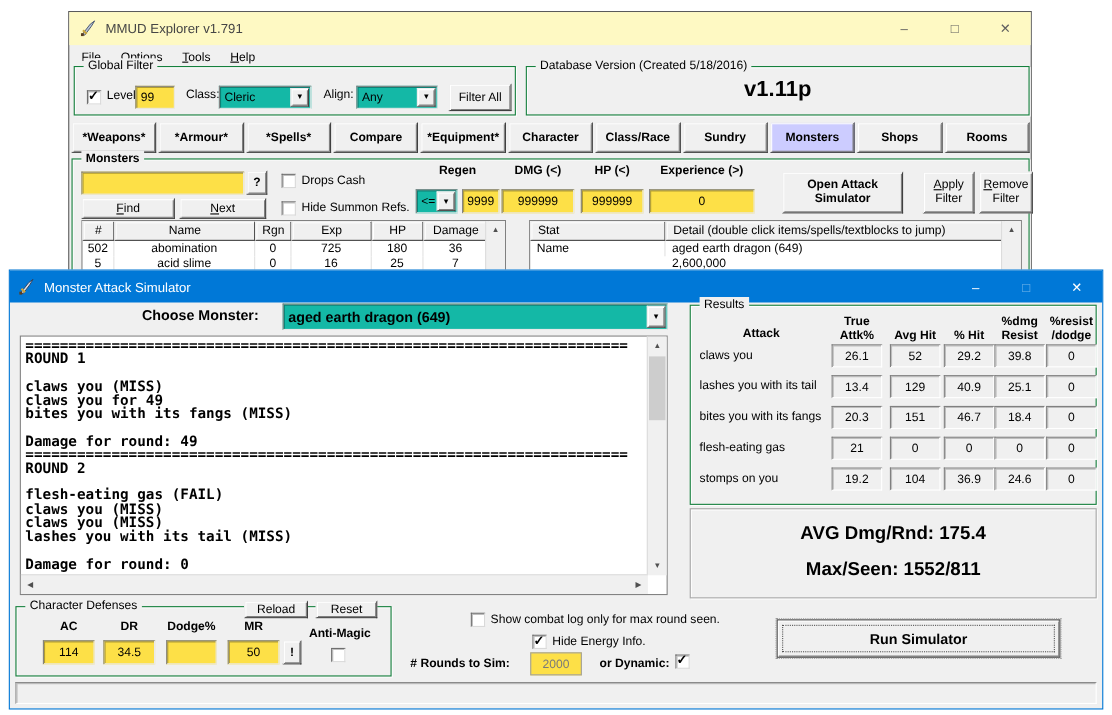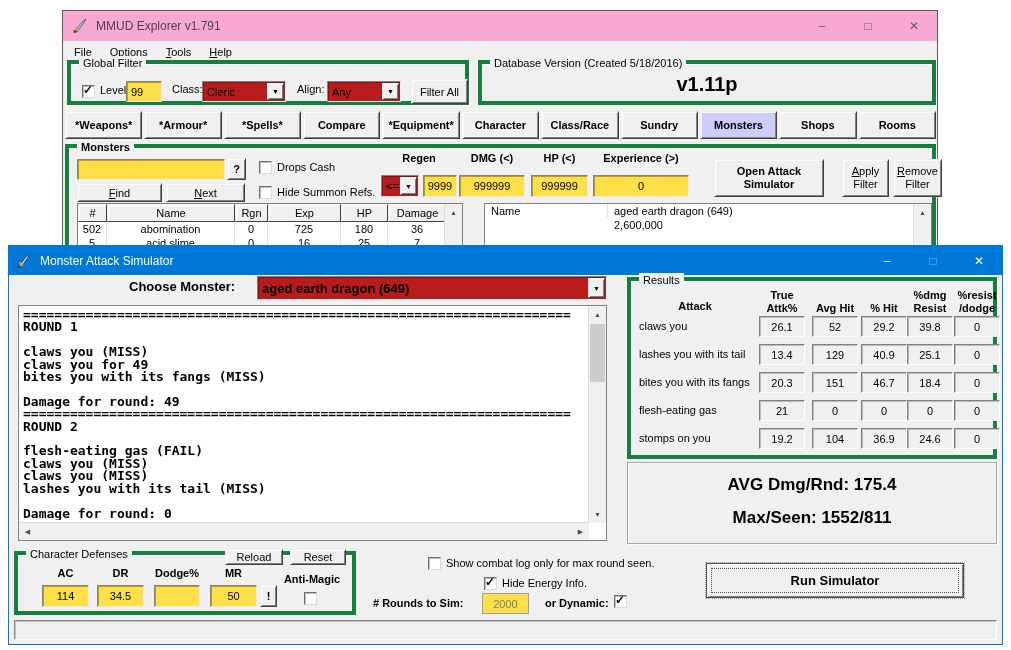--- a/index.html
+++ b/index.html
@@ -9,36 +9,36 @@
   u{text-decoration:underline;}
 
   
   .raised{background:#f0f0f0;border:1px solid;border-color:#efefef #404040 #404040 #efefef;
           box-shadow:inset 1px 1px 0 #ffffff,inset -1px -1px 0 #808080;box-sizing:border-box;}
   .btn{display:flex;align-items:center;justify-content:center;text-align:center;cursor:default;}
   .inp{background:#fde047;border:1px solid;border-color:#848484 #e9e9e9 #e9e9e9 #848484;
        box-shadow:inset 1px 1px 0 rgba(0,0,0,.30);box-sizing:border-box;
        font-family:"Liberation Sans",sans-serif;font-size:11px;color:#000;padding:0 4px;outline:none;}
   .inp.center{text-align:center;}
-  .group{position:absolute;border:4px solid #15803d;box-shadow:inset 1px 1px 0 #fdfdfd,1px 1px 0 #fdfdfd;box-sizing:border-box;}
+  .group{position:absolute;border:1px solid #15803d;box-shadow:inset 1px 1px 0 #fdfdfd,1px 1px 0 #fdfdfd;box-sizing:border-box;}
   .legend{position:absolute;top:-8px;left:8px;background:#f0f0f0;padding:0 4px;line-height:14px;white-space:nowrap;}
   .cb{position:absolute;width:13px;height:13px;background:#fff;border:1px solid;
       border-color:#6e6e6e #d9d9d9 #d9d9d9 #6e6e6e;box-shadow:inset 1px 1px 0 rgba(0,0,0,.25);box-sizing:border-box;}
   .cb.checked::after{content:"✓";position:absolute;left:0px;top:-3px;font-size:12px;font-weight:bold;color:#000;}
   .lbl{position:absolute;white-space:nowrap;}
   .bold{font-weight:bold;}
-  .ddl{position:absolute;background:#b91c1c;border:1px solid;border-color:#848484 #e9e9e9 #e9e9e9 #848484;
+  .ddl{position:absolute;background:#14b8a6;border:1px solid;border-color:#848484 #e9e9e9 #e9e9e9 #848484;
        box-shadow:inset 1px 1px 0 rgba(0,0,0,.30);box-sizing:border-box;}
   .ddl-text{position:absolute;left:4px;top:0;bottom:0;right:19px;display:flex;align-items:center;overflow:hidden;white-space:nowrap;}
   .ddl-btn{position:absolute;top:1px;bottom:1px;right:1px;width:17px;display:flex;align-items:center;justify-content:center;font-size:7px;color:#000;}
 
   
   #main-win{position:absolute;left:62px;top:10px;width:876px;height:632px;background:#f0f0f0;
             border:1px solid #5a5a5a;box-sizing:border-box;}
-  .titlebar-main{position:absolute;left:0;top:0;right:0;height:30px;background:#f9a8d4;display:flex;align-items:center;}
+  .titlebar-main{position:absolute;left:0;top:0;right:0;height:30px;background:#fef9c3;display:flex;align-items:center;}
   .title-text{color:#454545;font-size:12px;margin-left:8px;}
   .cap-btns{margin-left:auto;display:flex;height:100%;}
   .cap-btn{width:46px;height:100%;display:flex;align-items:center;justify-content:center;color:#5f5f5f;font-size:12px;}
   #menubar{position:absolute;left:2px;top:30px;right:0;height:22px;display:flex;align-items:center;}
   .menu-item{padding:2px 9px;}
   .app-icon{width:16px;height:16px;margin-left:9px;flex:0 0 auto;}
 
   #gf{left:4px;top:49px;width:402px;height:45px;}
   #dbv{left:415px;top:49px;width:458px;height:45px;}
   #dbv-value{position:absolute;left:0;right:0;top:9px;text-align:center;font-size:20px;font-weight:bold;}
@@ -231,20 +231,24 @@
           <div class="td" style="width: 33px;">0</div>
           <div class="td" style="width: 73px;">16</div>
           <div class="td" style="width: 47px;">25</div>
           <div class="td" style="width: 59px;">7</div>
         </div>
         <div class="tbl-sb">
           <div class="sb-arrow" style="top: 0px;">▲</div>
         </div>
       </div>
     <div id="stable" class="tbl" style="left:415px;top:55px;width:448px;height:140px;">
+        <div class="tr">
+          <div class="th left" style="width: 123px;">Stat</div>
+          <div class="th left" style="width: 308px;">Detail  (double click items/spells/textblocks to jump)</div>
+        </div>
         <div class="tr">
           <div class="td left" style="width: 123px;">Name</div>
           <div class="td left" style="width: 308px;">aged earth dragon (649)</div>
         </div>
         <div class="tr">
           <div class="td left" style="width: 123px; margin-top: 32px;">Experience</div>
           <div class="td left" style="width: 308px;">2,600,000</div>
         </div>
         <div class="tbl-sb">
           <div class="sb-arrow" style="top: 0px;">▲</div>

